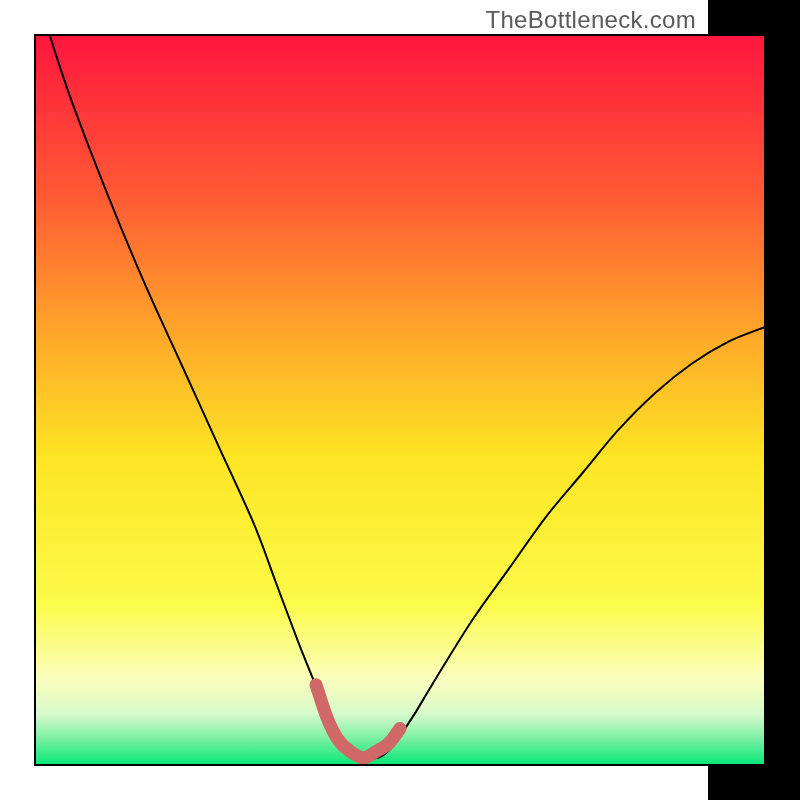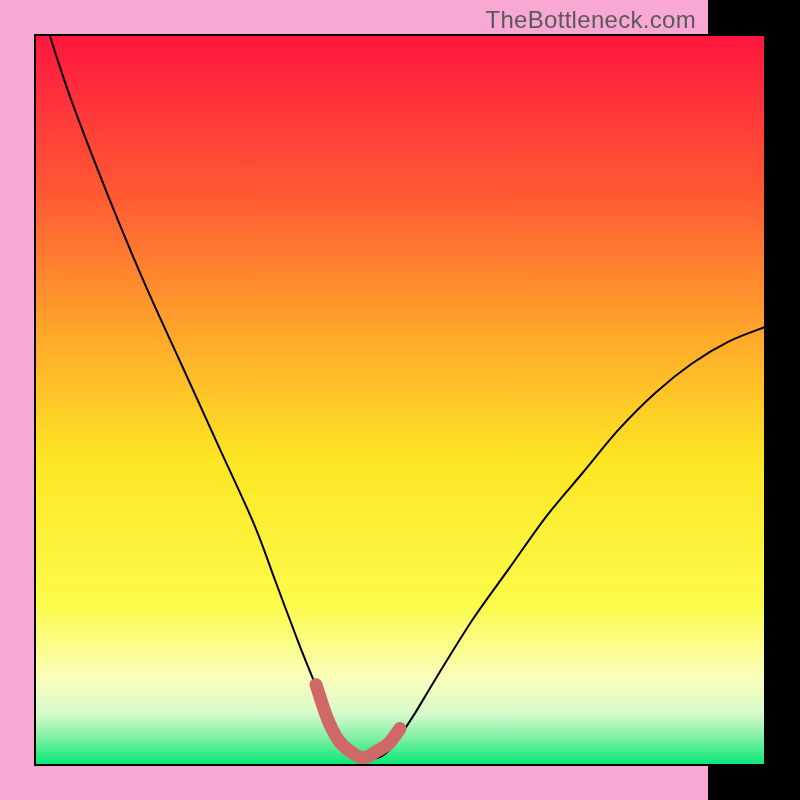--- a/index.html
+++ b/index.html
@@ -8,21 +8,21 @@
     width: 800px;
     height: 800px;
     overflow: hidden;
     background: #000;
     font-family: Arial, Helvetica, sans-serif;
   }
   .frame {
     position: relative;
     width: 708px;
     height: 800px;
-    background: #f9a8d4;
+    background: #ffffff;
   }
   .watermark {
     position: absolute;
     top: 6px;
     right: 12px;
     z-index: 20;
     color: #5a5a5a;
     font-size: 24px;
     font-weight: 400;
     letter-spacing: 0.3px;

